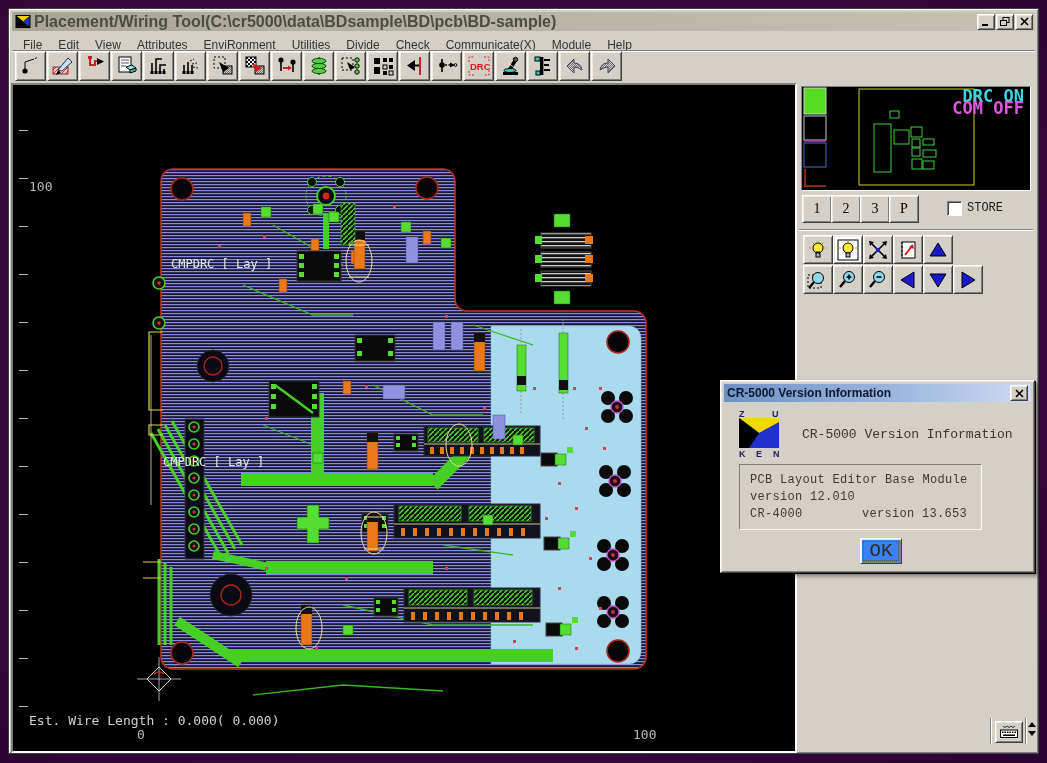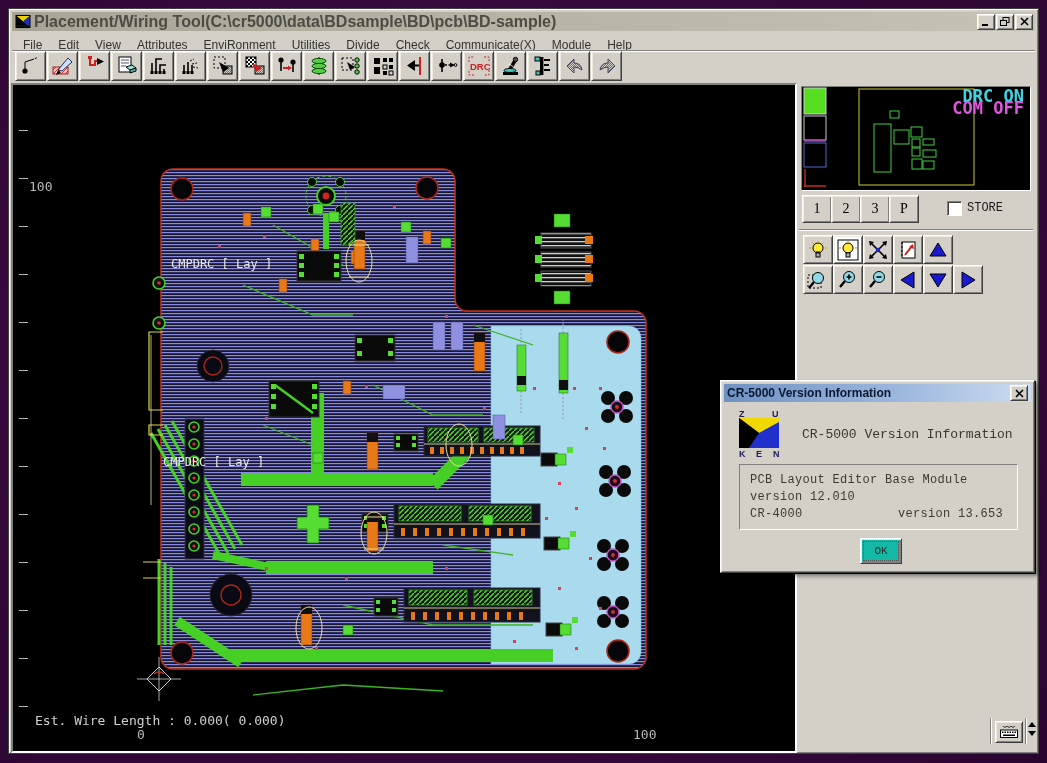--- a/index.html
+++ b/index.html
@@ -103,30 +103,30 @@
     box-shadow:inset 1px 1px 0 #eeeae2, inset -1px -1px 0 #808080, 1px 1px 0 #000, 3px 3px 4px rgba(0,0,0,.45);
   }
   .dtitle{
     position:absolute;left:3px;top:3px;right:3px;height:18px;
     background:linear-gradient(90deg,#6e92c4 0%, #9ab6dd 55%, #cddcf0 100%);
     display:flex;align-items:center;padding:0 3px;
   }
   .dtitle .dttext{flex:1;font-size:12px;font-weight:bold;color:#0c1830;}
   .dbody{position:absolute;left:3px;top:21px;right:3px;bottom:3px;font-family:"Liberation Mono",monospace;}
   .dbox{
-    position:absolute;left:15px;top:62px;width:279px;height:66px;
+    position:absolute;left:15px;top:62px;width:243px;height:66px;
     border:1px solid;border-color:#808080 #ffffff #ffffff #808080;
     padding:7px 0 0 10px;box-sizing:border-box;
     font-size:12px;color:#3e3a32;line-height:17px;letter-spacing:0.3px;
   }
   .okbtn{
-    position:absolute;left:136px;top:136px;width:40px;height:24px;background:#14b8a6;
+    position:absolute;left:136px;top:136px;width:40px;height:24px;background:#3b82f6;
     border:1px solid;border-color:#ffffff #404040 #404040 #ffffff;
     box-shadow:inset 1px 1px 0 #eeeae2, inset -1px -1px 0 #808080;
-    font-family:"Liberation Mono",monospace;font-size:11px;color:#2e2a24;
+    font-family:"Liberation Mono",monospace;font-size:19px;color:#2e2a24;
     display:flex;align-items:center;justify-content:center;
   }
   .okbtn .focus{position:absolute;inset:3px;outline:1px dotted #555;}
   .tri{width:0;height:0;display:block;}
 </style>
 </head>
 <body>
 
 <svg width="0" height="0" style="position:absolute" aria-hidden="true">
   <defs>
@@ -735,21 +735,21 @@
           <div class="tickL" style="top: 525px;"></div>
           <div class="tickL" style="top: 573px;"></div>
           <div class="tickL" style="top: 621px;"></div>
         </div>
 
       <span class="cvtext" style="left:16px;top:94px;font-size:13px;color:#b8b8b8;">100</span>
       <span class="cvtext" style="left:124px;top:642px;font-size:13px;color:#b8b8b8;">0</span>
       <span class="cvtext" style="left:620px;top:642px;font-size:13px;color:#b8b8b8;">100</span>
       <span class="cvtext" style="left:158px;top:172px;font-size:12px;color:#e8e8e8;">CMPDRC [ Lay ]</span>
       <span class="cvtext" style="left:150px;top:370px;font-size:12px;color:#e8e8e8;">CMPDRC [ Lay ]</span>
-      <span class="cvtext" style="left:22px;top:628px;font-size:13px;color:#d0d0d0;">Est. Wire Length : 0.000( 0.000)</span>
+      <span class="cvtext" style="left:16px;top:628px;font-size:13px;color:#d0d0d0;">Est. Wire Length : 0.000( 0.000)</span>
     </div>
   </div>
 
   <div class="rpanel">
 
     <div class="nav">
       <svg width="226" height="101" viewBox="0 0 226 101">
 
         <rect x="2" y="1" width="22" height="26" fill="#55dd22" stroke="#cfcfcf"></rect>
         <rect x="2" y="29" width="22" height="24" fill="#000" stroke="#c8c8c8"></rect>

